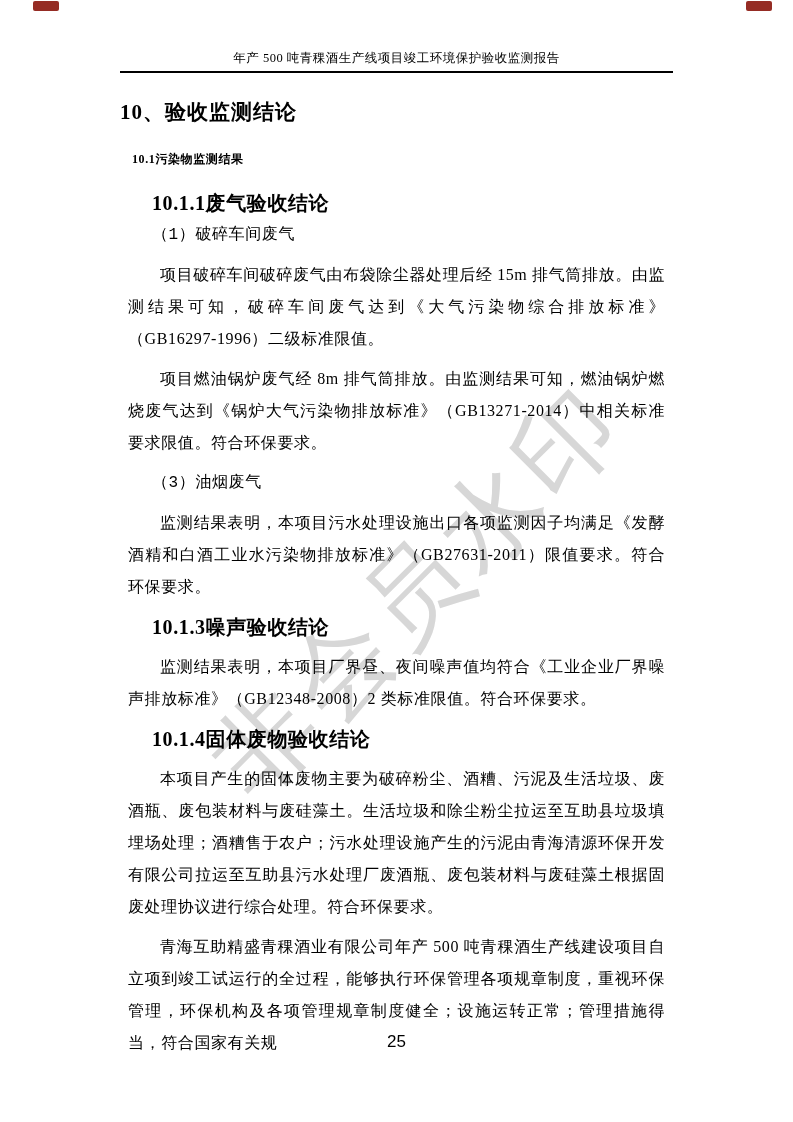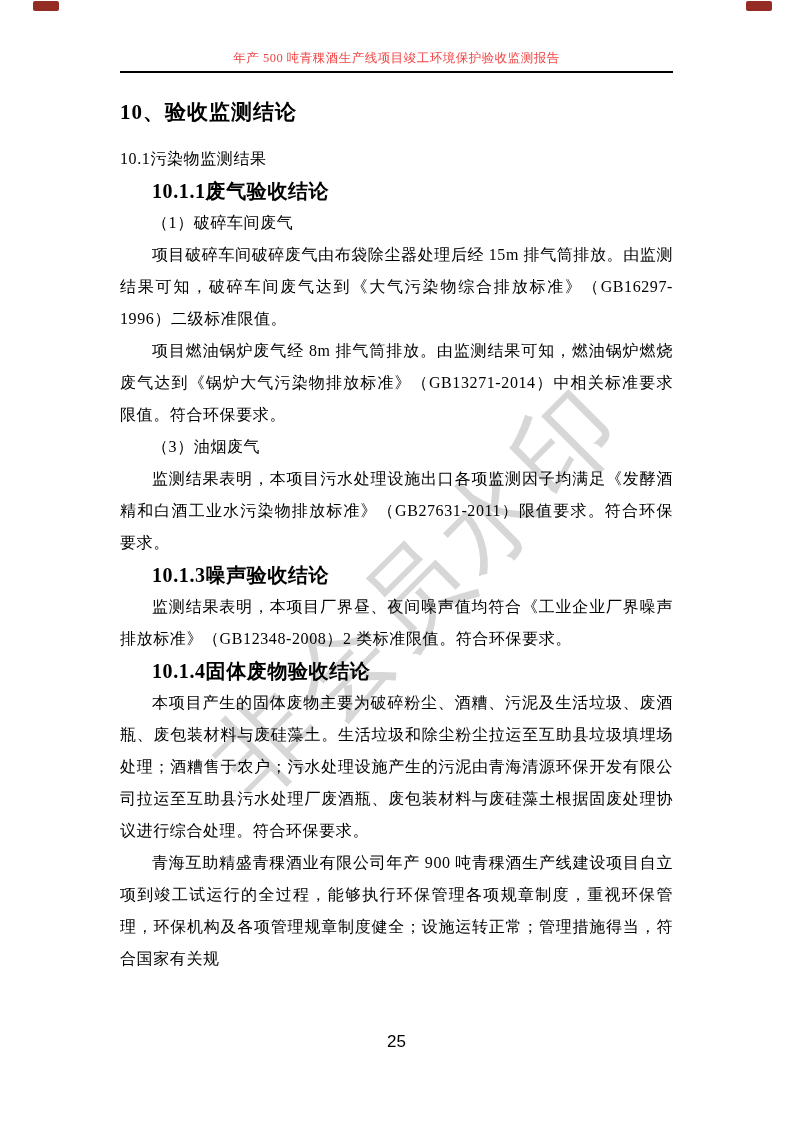--- a/index.html
+++ b/index.html
@@ -25,21 +25,21 @@
   .red-mark.right { left: 746px; width: 26px; }
 
   .page-header {
     position: absolute;
     top: 50px;
     left: 120px;
     width: 553px;
     text-align: center;
     font-size: 12.5px;
     letter-spacing: 0.5px;
-    color: #ef4444;
+    color: #000000;
   }
   .header-rule {
     position: absolute;
     top: 71px;
     left: 120px;
     width: 553px;
     height: 0;
     border-top: 2px solid #000000;
   }
 
@@ -72,38 +72,39 @@
     line-height: 32px;
   }
   .chapter-title {
     font-size: 21px;
     font-weight: bold;
     line-height: 32px;
     margin: 10px 0 15px 0;
     letter-spacing: 1px;
   }
   .h2 {
-    font-size: 16px;
-    font-weight: normal;
+    font-size: 12px;
+    font-weight: bold;
     line-height: 32px;
-    margin: 0;
+    margin: 12px;
   }
   .h3 {
     font-size: 20px;
     font-weight: bold;
     line-height: 32px;
     margin: 0;
     padding-left: 32px;
   }
   .item-label {
     line-height: 32px;
     padding-left: 32px;
+    font-family: Liberation Mono, monospace;
   }
   .para {
-    margin: 0;
+    margin: 8px;
     line-height: 32px;
     text-align: justify;
     text-indent: 2em;
   }
 
   .page-footer {
     position: absolute;
     top: 1032px;
     left: 0;
     width: 793px;
@@ -139,19 +140,19 @@
     <div class="item-label">（3）油烟废气</div>
 
     <p class="para">监测结果表明，本项目污水处理设施出口各项监测因子均满足《发酵酒精和白酒工业水污染物排放标准》（GB27631-2011）限值要求。符合环保要求。</p>
 
     <div class="h3">10.1.3噪声验收结论</div>
     <p class="para">监测结果表明，本项目厂界昼、夜间噪声值均符合《工业企业厂界噪声排放标准》（GB12348-2008）2 类标准限值。符合环保要求。</p>
 
     <div class="h3">10.1.4固体废物验收结论</div>
     <p class="para">本项目产生的固体废物主要为破碎粉尘、酒糟、污泥及生活垃圾、废酒瓶、废包装材料与废硅藻土。生活垃圾和除尘粉尘拉运至互助县垃圾填埋场处理；酒糟售于农户；污水处理设施产生的污泥由青海清源环保开发有限公司拉运至互助县污水处理厂废酒瓶、废包装材料与废硅藻土根据固废处理协议进行综合处理。符合环保要求。</p>
 
-    <p class="para">青海互助精盛青稞酒业有限公司年产 900 吨青稞酒生产线建设项目自立项到竣工试运行的全过程，能够执行环保管理各项规章制度，重视环保管理，环保机构及各项管理规章制度健全；设施运转正常；管理措施得当，符合国家有关规</p>
+    <p class="para">青海互助精盛青稞酒业有限公司年产 500 吨青稞酒生产线建设项目自立项到竣工试运行的全过程，能够执行环保管理各项规章制度，重视环保管理，环保机构及各项管理规章制度健全；设施运转正常；管理措施得当，符合国家有关规</p>
 
   </div>
 
   <div class="page-footer">25</div>
 
 </div>
 
 </body></html>

